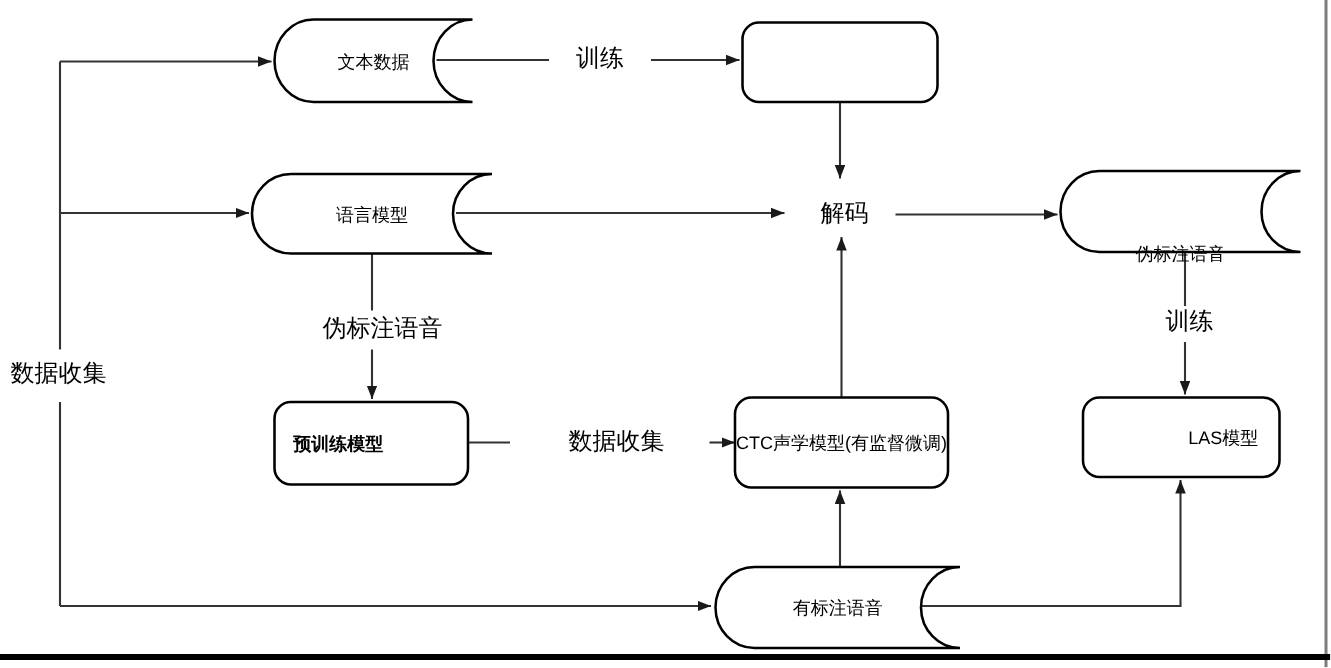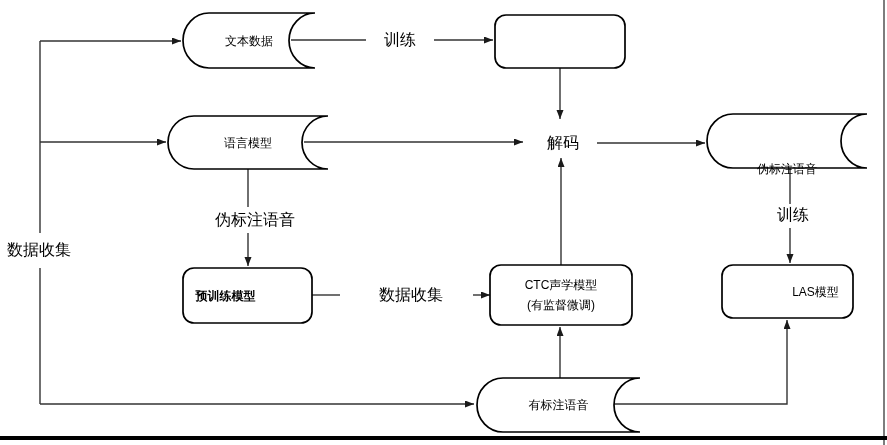--- a/index.html
+++ b/index.html
@@ -19,21 +19,21 @@
     align-items: center;
     justify-content: center;
     text-align: center;
     font-size: 16px;
     color: #000;
     line-height: 20px;
     white-space: nowrap;
   }
   .node-lbl { font-size: 12px; }
   .edge-lbl { background: #fff; padding: 0 3px; }
-  .two-line { flex-direction: column; }
+  .two-line { flex-direction: row; }
 </style>
 </head>
 <body>
 
 <div class="canvas">
 
   <svg width="887" height="445" viewBox="0 0 887 445">
     <defs>
       <marker id="arrow" markerUnits="userSpaceOnUse" markerWidth="10" markerHeight="8" refX="9" refY="3.5" orient="auto">
         <path d="M0,0 L9,3.5 L0,7 Z" fill="#1a1a1a"></path>

